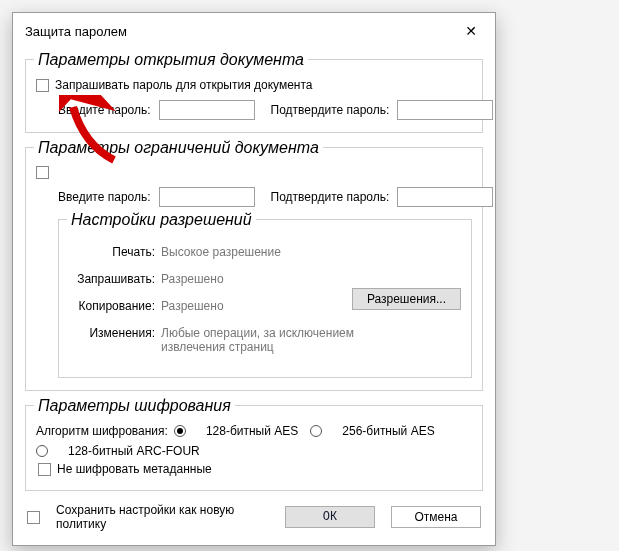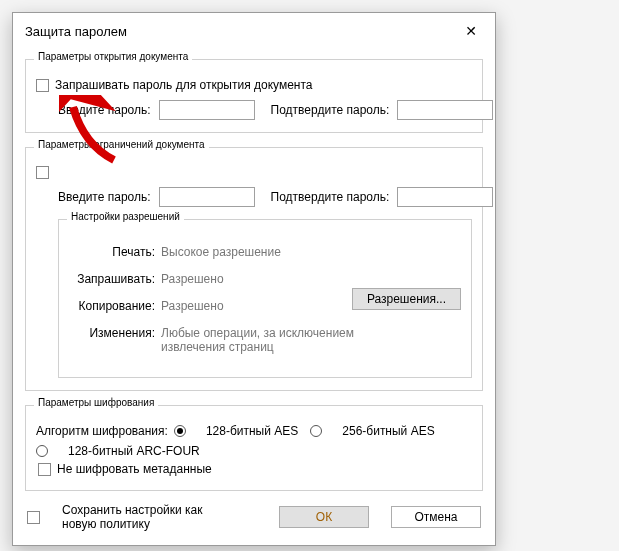--- a/index.html
+++ b/index.html
@@ -40,21 +40,22 @@
     border: 1px solid #d0d0d0;
     margin-top: 14px;
     padding: 14px 10px 10px 10px;
   }
   .group-title {
     position: absolute;
     top: -9px;
     left: 8px;
     background: #fff;
     padding: 0 4px;
-    font-size: 10px;
+    font-size: 16px;
+    font-style: italic;
   }
   .row {
     display: flex;
     align-items: center;
     gap: 6px;
     margin: 4px 0;
   }
   .checkbox {
     width: 13px; height: 13px;
     border: 1px solid #888;
@@ -107,22 +108,23 @@
   .btn {
     background: #e1e1e1;
     border: 1px solid #adadad;
     padding: 3px 14px;
     font-size: 12px;
     font-family: inherit;
     cursor: pointer;
     min-width: 90px;
   }
   .btn.disabled {
-    color: #a16207;
+    color: #0f172a;
     cursor: default;
+    font-family: Liberation Mono, monospace;
   }
   .radio {
     display: inline-flex;
     align-items: center;
     gap: 20px;
     margin-right: 6px;
     cursor: pointer;
   }
   .radio-dot {
     width: 12px; height: 12px;
@@ -134,21 +136,21 @@
   .radio-dot.sel::after {
     content: '';
     width: 6px; height: 6px;
     background: #000;
     border-radius: 50%;
   }
   .bottom {
     display: flex;
     align-items: center;
     padding: 12px 2px 2px 2px;
-    gap: 22px;
+    gap: 16px;
   }
   .bottom .spacer { flex: 1; }
   
   .arrow {
     position: absolute;
     left: 46px;
     top: 82px;
     pointer-events: none;
   }
 </style>

